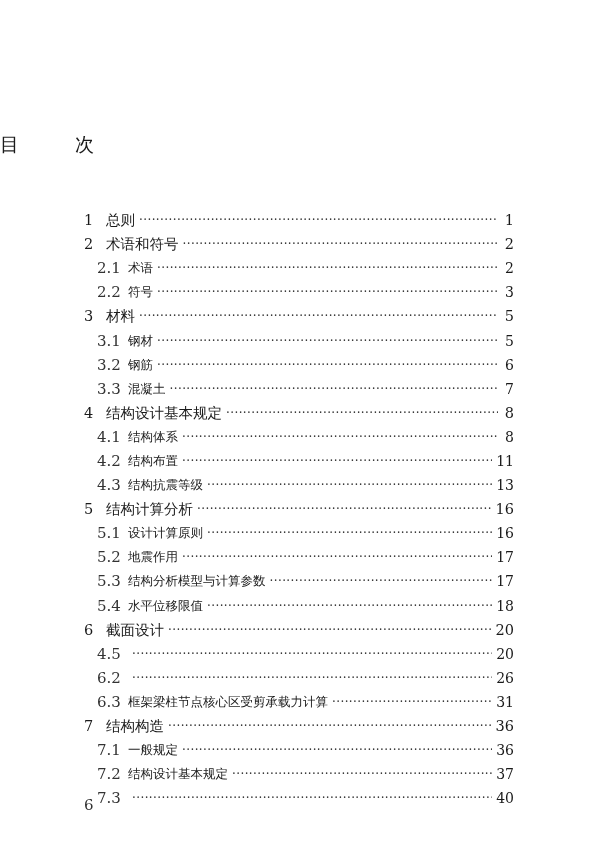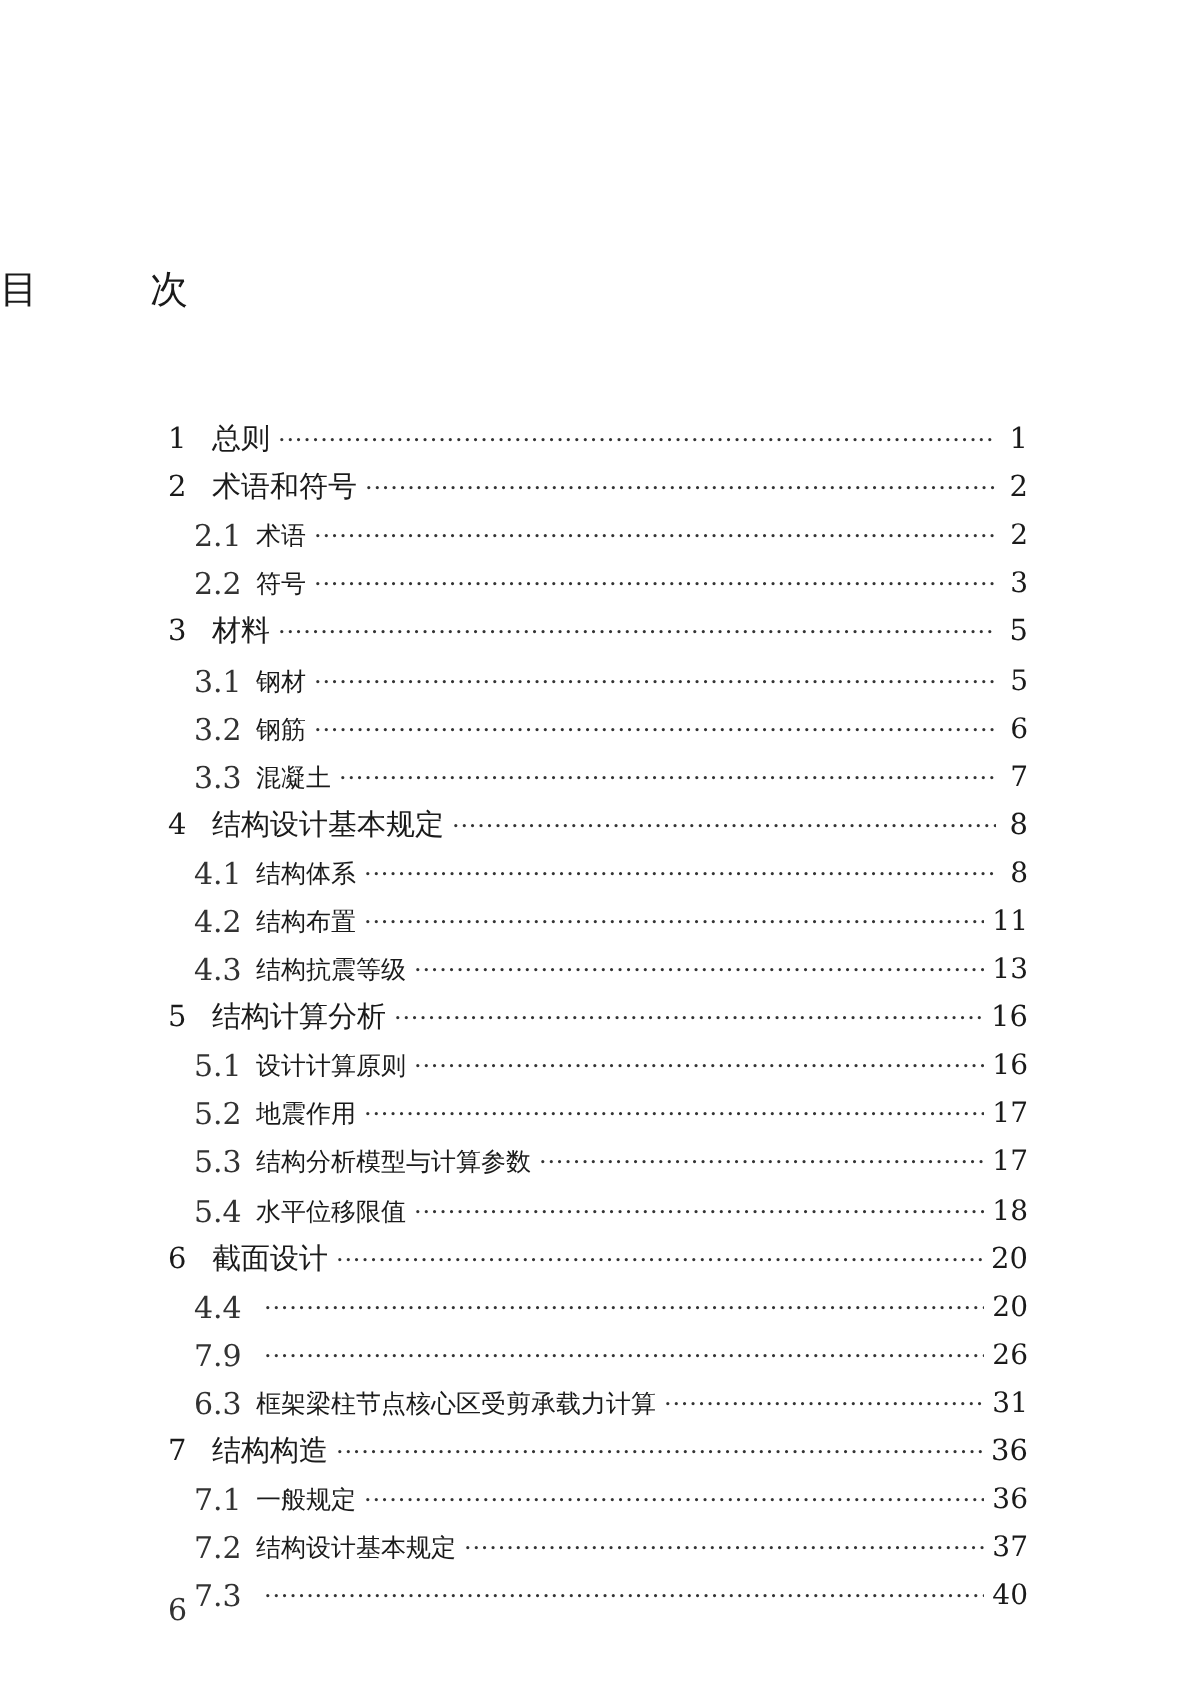--- a/index.html
+++ b/index.html
@@ -134,26 +134,26 @@
       <span class="dots"></span>
       <span class="page">18</span>
     </div>
   <div class="row lvl1">
       <span class="num">6</span>
       <span class="label">截面设计</span>
       <span class="dots"></span>
       <span class="page">20</span>
     </div>
   <div class="row lvl2">
-      <span class="num">4.4</span>
+      <span class="num">4.5</span>
       <span class="dots"></span>
       <span class="page">20</span>
     </div>
   <div class="row lvl2">
-      <span class="num">7.9</span>
+      <span class="num">6.2</span>
       <span class="dots"></span>
       <span class="page">26</span>
     </div>
   <div class="row lvl2">
       <span class="num">6.3</span>
       <span class="label">框架梁柱节点核心区受剪承载力计算</span>
       <span class="dots"></span>
       <span class="page">31</span>
     </div>
   <div class="row lvl1">

